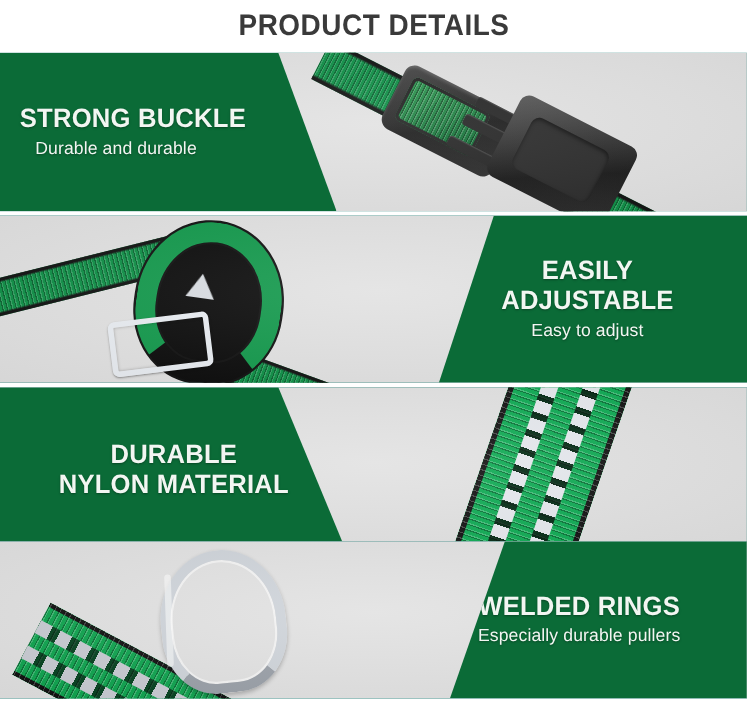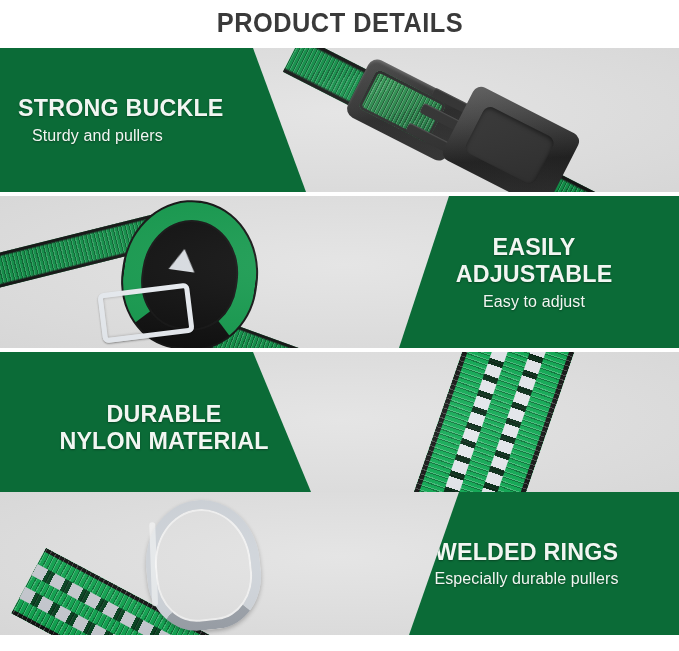--- a/index.html
+++ b/index.html
@@ -37,21 +37,21 @@
   
   .panel{
     position:absolute;top:0;height:100%;
     background:#0b6b37;
   }
   .panel-left{left:0;}
   .panel-right{right:0;}
 
   .p1{width:306px;clip-path:polygon(0 0,253px 0,306px 100%,0 100%);}
   .p2{width:310px;clip-path:polygon(70px 0,310px 0,310px 100%,20px 100%);}
-  .p3{width:316px;clip-path:polygon(0 0,253px 0,316px 100%,0 100%);padding-left:12px;}
+  .p3{width:316px;clip-path:polygon(0 0,253px 0,316px 100%,0 100%);}
   .p4{width:305px;clip-path:polygon(85px 0,305px 0,305px 100%,35px 100%);}
 
   .caption{
     position:absolute;top:50%;transform:translateY(-50%);
     color:#f2f6f2;
     text-shadow:0 1px 2px rgba(0,0,0,0.35);
   }
   .cap-left{left:18px;text-align:left;}
   .cap-center{left:0;right:0;text-align:center;}
 
@@ -245,21 +245,21 @@
       <div class="r1-buckleF"></div>
       <div class="prong r1-pr1"></div>
       <div class="prong r1-pr2"></div>
       <div class="prong r1-pr3"></div>
       <div class="r1-buckleM"></div>
       <div class="photo-vignette"></div>
     </div>
     <div class="panel panel-left p1"></div>
     <div class="caption cap-left">
       <div class="cap-title">STRONG BUCKLE</div>
-      <div class="cap-sub">Sturdy and pullers</div>
+      <div class="cap-sub">Durable and durable</div>
     </div>
   </div>
 
   <div class="row row-2">
     <div class="photo">
       <div class="strap r2-strapA"></div>
       <div class="strap r2-strapB"></div>
       <div class="r2-loop"></div>
       <div class="r2-slider"></div>
       <div class="photo-vignette"></div>

